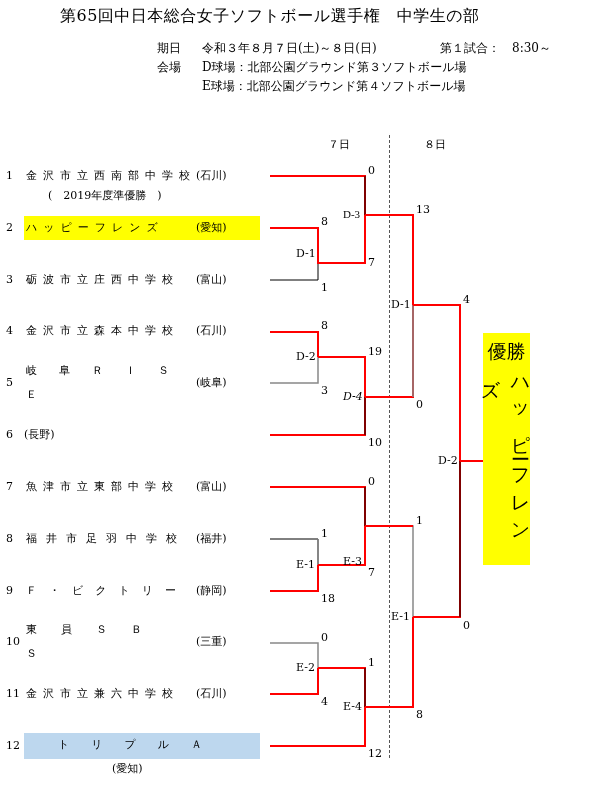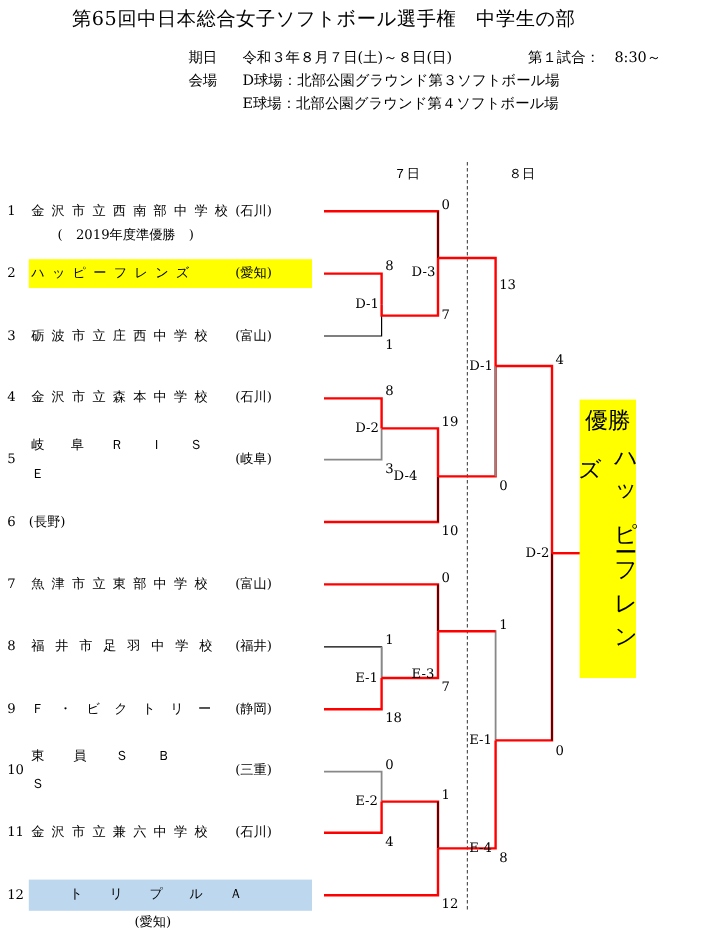--- a/index.html
+++ b/index.html
@@ -153,49 +153,49 @@
   <polyline points="413,617 460,617 460,461" fill="none" stroke="#ff0000" stroke-width="2"></polyline>
   <line x1="460" y1="461" x2="460" y2="617" stroke="#000" stroke-width="1"></line>
   <line x1="460" y1="461" x2="484" y2="461" stroke="#ff0000" stroke-width="2"></line>
 </svg>
 
 <div class="score" style="left:321px; top:215px;">8</div>
 <div class="match" style="left:296px; top:247px;">D-1</div>
 <div class="score" style="left:321px; top:281px;">1</div>
 
 <div class="score" style="left:368px; top:164px;">0</div>
-<div class="match" style="left:343px; top:220px;">D-3</div>
+<div class="match" style="left:343px; top:208px;font-family:Liberation Serif, serif;">D-3</div>
 <div class="score" style="left:368px; top:256px;">7</div>
 
 <div class="score" style="left:321px; top:319px;">8</div>
 <div class="match" style="left:296px; top:350px;">D-2</div>
 <div class="score" style="left:321px; top:384px;">3</div>
 
 <div class="score" style="left:368px; top:345px;">19</div>
-<div class="match" style="left:328px; top:390px;">D-4</div>
+<div class="match" style="left:343px; top:390px;font-style:italic;">D-4</div>
 <div class="score" style="left:368px; top:436px;">10</div>
 
-<div class="score" style="left:416px; top:203px;margin-top:28px;">13</div>
+<div class="score" style="left:416px; top:203px;">13</div>
 <div class="match" style="left:391px; top:298px;">D-1</div>
 <div class="score" style="left:416px; top:398px;">0</div>
 
 <div class="score" style="left:321px; top:527px;">1</div>
 <div class="match" style="left:296px; top:558px;">E-1</div>
 <div class="score" style="left:321px; top:592px;">18</div>
 
 <div class="score" style="left:368px; top:475px;">0</div>
 <div class="match" style="left:343px; top:519px;margin-top:36px;">E-3</div>
 <div class="score" style="left:368px; top:566px;">7</div>
 
 <div class="score" style="left:321px; top:631px;">0</div>
 <div class="match" style="left:296px; top:661px;">E-2</div>
 <div class="score" style="left:321px; top:695px;">4</div>
 
 <div class="score" style="left:368px; top:656px;">1</div>
-<div class="match" style="left:343px; top:700px;margin-left:48px;">E-4</div>
+<div class="match" style="left:343px; top:700px;">E-4</div>
 <div class="score" style="left:368px; top:747px;">12</div>
 
 <div class="score" style="left:416px; top:514px;">1</div>
 <div class="match" style="left:391px; top:610px;">E-1</div>
 <div class="score" style="left:416px; top:708px;">8</div>
 
 <div class="score" style="left:463px; top:293px;">4</div>
 <div class="match" style="left:438px; top:454px;">D-2</div>
 <div class="score" style="left:463px; top:619px;">0</div>
 

